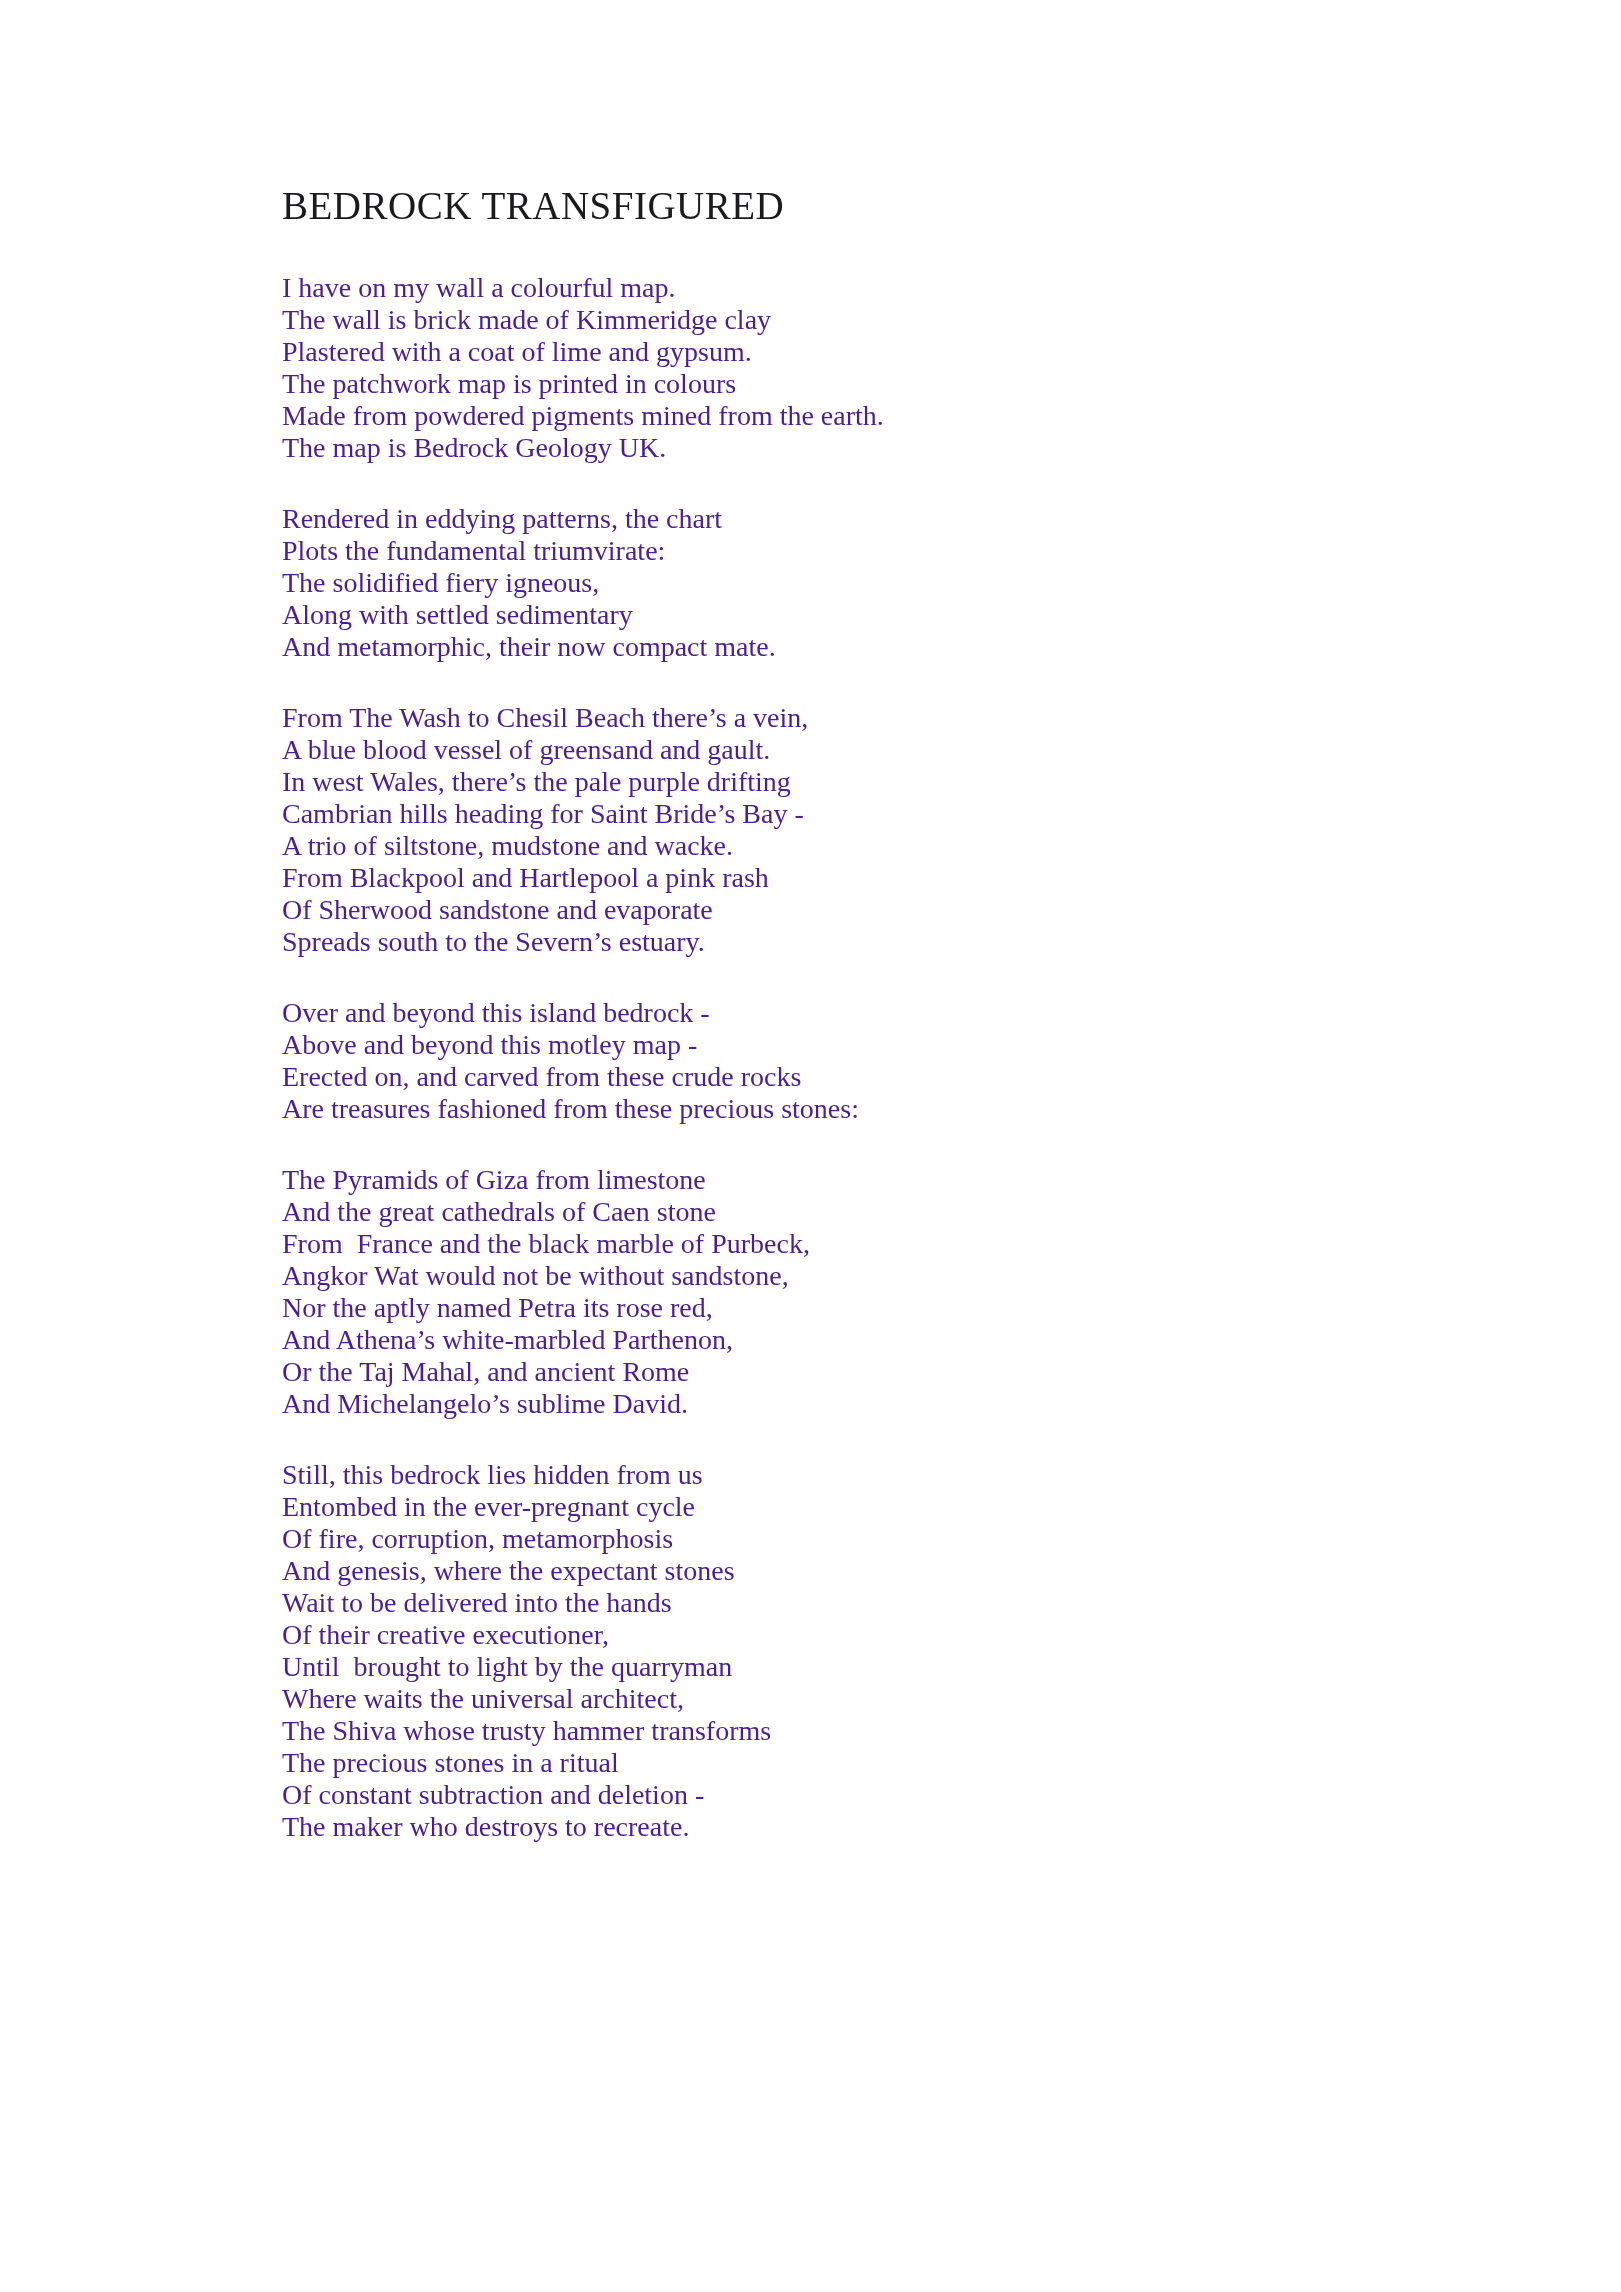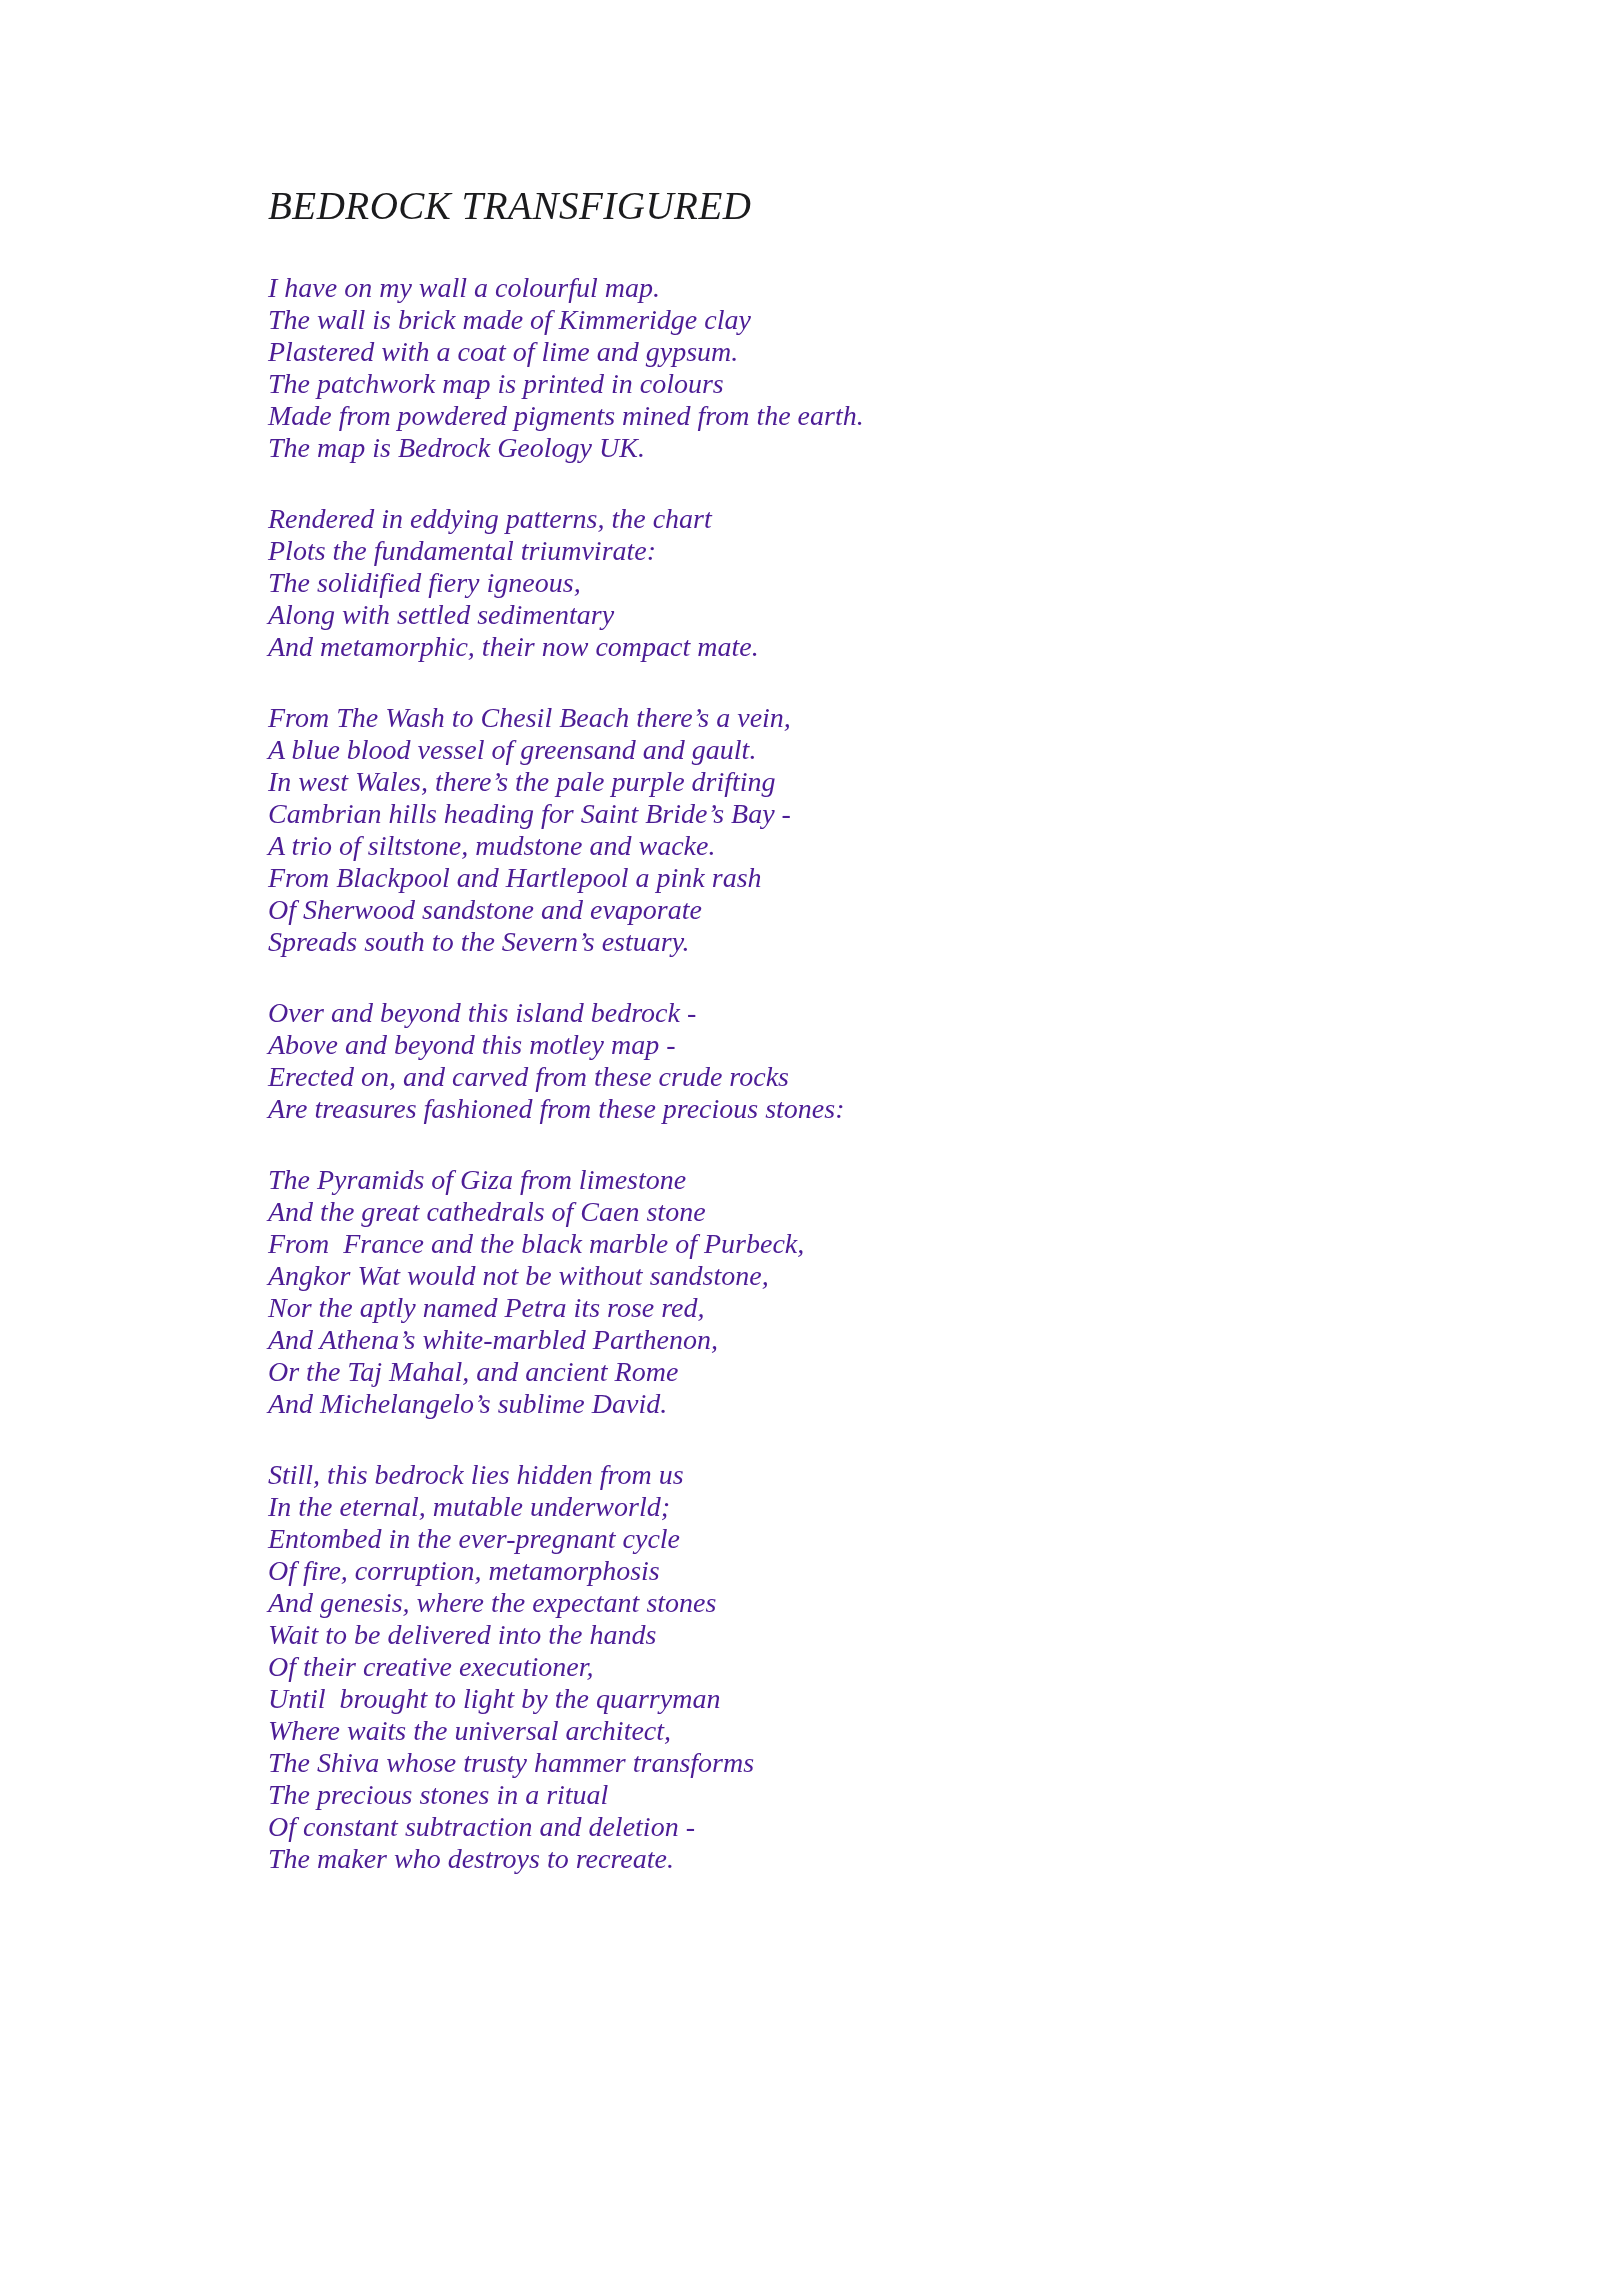--- a/index.html
+++ b/index.html
@@ -9,26 +9,25 @@
   }
   .page {
     position: relative;
     width: 1621px;
     height: 2293px;
     background: #ffffff;
     overflow: hidden;
   }
   .content {
     position: absolute;
-    left: 268px;
+    left: 282px;
     top: 186px;
     width: 1098px;
     color: #1b1b1d;
     font-family: "Liberation Serif", serif;
-    font-style: italic;
   }
   .poem-title {
     font-size: 39px;
     font-weight: 400;
     line-height: 1;
     letter-spacing: 0.5px;
     margin: 0 0 47px 0;
     color: #1b1b1d;
   }
   .stanza {
@@ -87,21 +86,20 @@
           <div class="line">And the great cathedrals of Caen stone</div>
           <div class="line">From  France and the black marble of Purbeck,</div>
           <div class="line">Angkor Wat would not be without sandstone,</div>
           <div class="line">Nor the aptly named Petra its rose red,</div>
           <div class="line">And Athena’s white-marbled Parthenon,</div>
           <div class="line">Or the Taj Mahal, and ancient Rome</div>
           <div class="line">And Michelangelo’s sublime David.</div>
         </div>
         <div class="stanza">
           <div class="line">Still, this bedrock lies hidden from us</div>
-          <div class="line">In the eternal, mutable underworld;</div>
           <div class="line">Entombed in the ever-pregnant cycle</div>
           <div class="line">Of fire, corruption, metamorphosis</div>
           <div class="line">And genesis, where the expectant stones</div>
           <div class="line">Wait to be delivered into the hands</div>
           <div class="line">Of their creative executioner,</div>
           <div class="line">Until  brought to light by the quarryman</div>
           <div class="line">Where waits the universal architect,</div>
           <div class="line">The Shiva whose trusty hammer transforms</div>
           <div class="line">The precious stones in a ritual</div>
           <div class="line">Of constant subtraction and deletion -</div>

